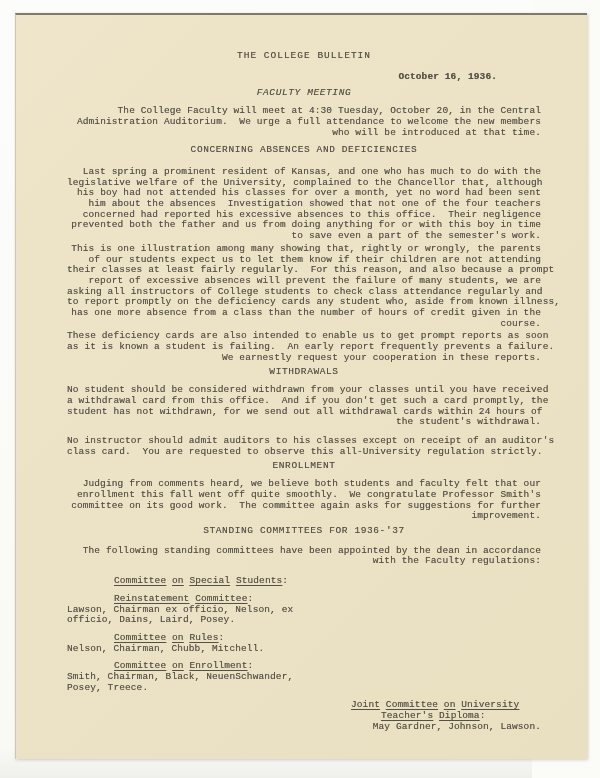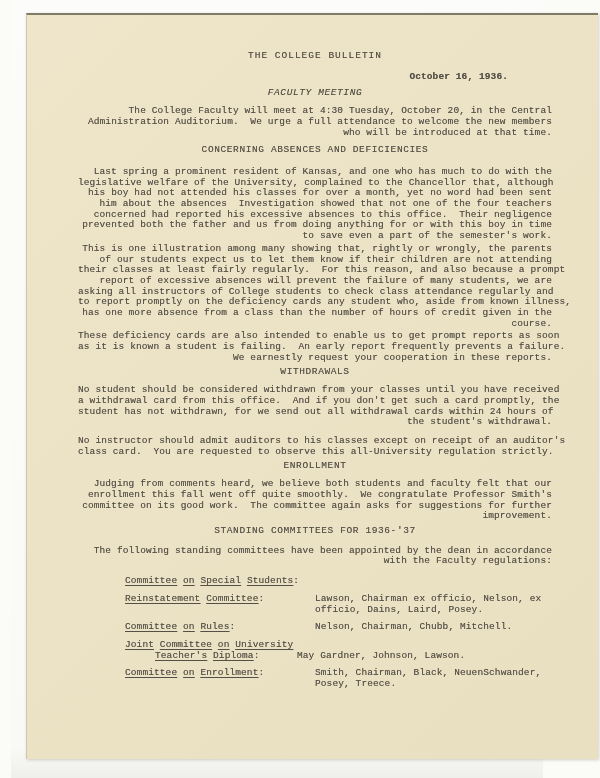--- a/index.html
+++ b/index.html
@@ -9,21 +9,20 @@
     height: 778px;
     background: #fbfbf8;
     overflow: hidden;
     font-family: "Liberation Mono", "DejaVu Sans Mono", monospace;
   }
   .scan {
     position: relative;
     width: 532px;
     height: 778px;
     background: linear-gradient(180deg, #fcfcfa 0%, #f9f9f6 96%, #efefec 100%);
-    margin-left: 11px;
   }
   .paper {
     position: absolute;
     left: 15px;
     top: 13px;
     width: 572px;
     height: 746px;
     box-sizing: border-box;
     background: linear-gradient(135deg, #eee5ca 0%, #ece3c6 45%, #e9dfc1 100%);
     border-top: 2px solid #817a68;
@@ -75,20 +74,21 @@
   #p-f    { margin-top: 8px; }
   #h-enr  { margin-top: 3px; }
   #p-g    { margin-top: 8px; }
   #h-stand{ margin-top: 4px; }
   #p-h    { margin-top: 9px; }
   #committee-rows { margin-top: 9px; }
   .committee-row {
     display: flex;
     align-items: flex-start;
     margin-bottom: 7px;
+    flex-direction: column;
   }
   .committee-row.two-line { align-items: flex-end; }
   .committee-name {
     flex: none;
     margin-left: 47px;
     width: 190px;
     white-space: pre;
   }
   .name-line { display: block; }
   .name-line.indent { padding-left: 30px; }
@@ -163,26 +163,26 @@
           </div>
           <div class="committee-row">
             <div class="committee-name"><span class="name-line"><span class="u">Reinstatement</span> <span class="u">Committee</span>:</span></div>
             <div class="committee-members">Lawson, Chairman ex officio, Nelson, ex
 officio, Dains, Laird, Posey.</div>
           </div>
           <div class="committee-row">
             <div class="committee-name"><span class="name-line"><span class="u">Committee</span> <span class="u">on</span> <span class="u">Rules</span>:</span></div>
             <div class="committee-members">Nelson, Chairman, Chubb, Mitchell.</div>
           </div>
-          <div class="committee-row two-line">
-            <div class="committee-name"><span class="name-line"><span class="u">Joint</span> <span class="u">Committee</span> <span class="u">on</span> <span class="u">University</span></span><span class="name-line indent"><span class="u">Teacher's</span> <span class="u">Diploma</span>:</span></div>
-            <div class="committee-members">May Gardner, Johnson, Lawson.</div>
-          </div>
           <div class="committee-row">
             <div class="committee-name"><span class="name-line"><span class="u">Committee</span> <span class="u">on</span> <span class="u">Enrollment</span>:</span></div>
             <div class="committee-members">Smith, Chairman, Black, NeuenSchwander,
 Posey, Treece.</div>
+          </div>
+          <div class="committee-row two-line">
+            <div class="committee-name"><span class="name-line"><span class="u">Joint</span> <span class="u">Committee</span> <span class="u">on</span> <span class="u">University</span></span><span class="name-line indent"><span class="u">Teacher's</span> <span class="u">Diploma</span>:</span></div>
+            <div class="committee-members">May Gardner, Johnson, Lawson.</div>
           </div>
         </div>
 
     </div>
   </div>
 </div>
 
 </body></html>

